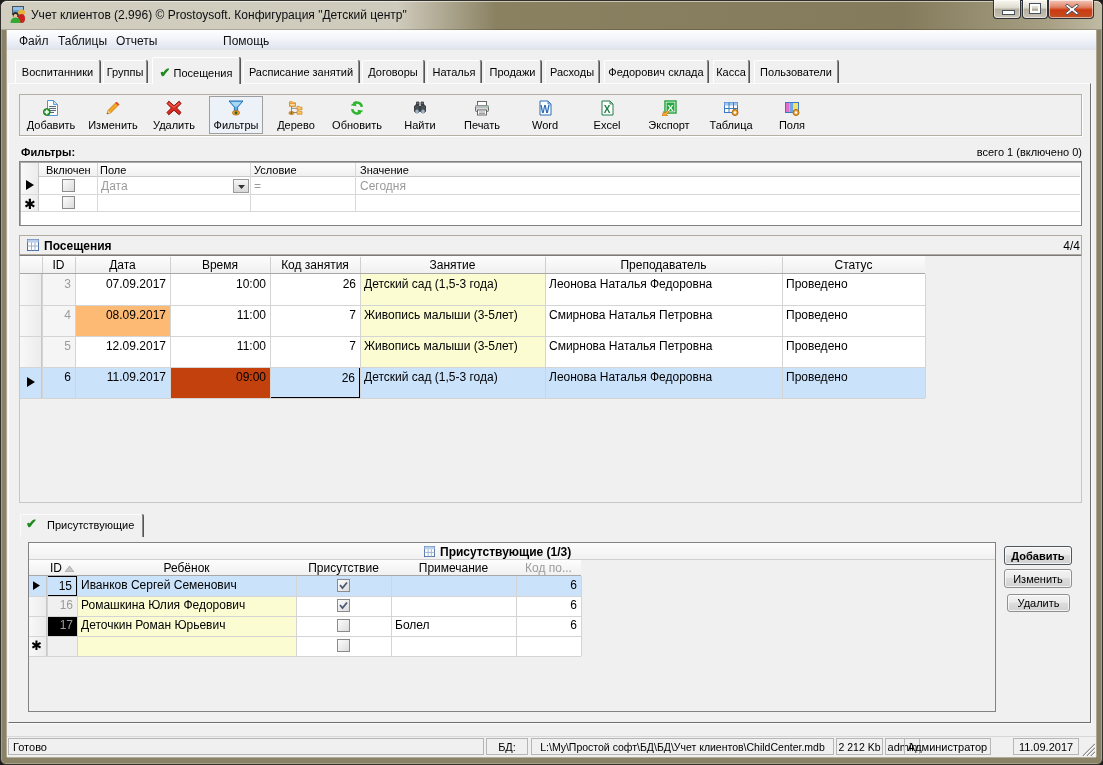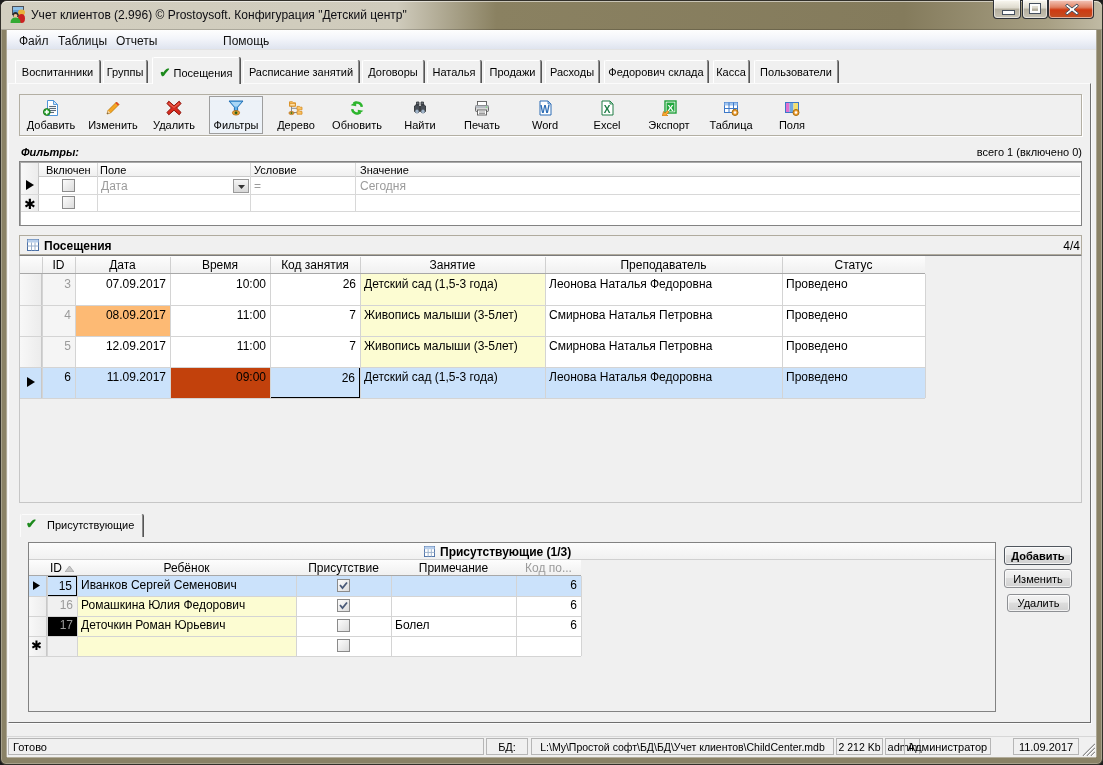--- a/index.html
+++ b/index.html
@@ -194,21 +194,21 @@
 <svg class="ticon" style="left:784px" viewBox="0 0 16 16">
  <rect x="1.5" y="2.5" width="13" height="10" fill="#fff" stroke="#3c78c8" stroke-width="1"></rect>
  <rect x="1.5" y="2.5" width="4" height="10" fill="#e06fd0"></rect>
  <rect x="5.5" y="2.5" width="4" height="10" fill="#6fa8e0"></rect>
  <rect x="9.5" y="2.5" width="5" height="10" fill="#f2e06f"></rect>
  <rect x="1.5" y="2.5" width="13" height="10" fill="none" stroke="#3c78c8" stroke-width="1"></rect>
  <circle cx="12" cy="12.5" r="3" fill="#f0a23c" stroke="#a86d08"></circle>
  <circle cx="12" cy="12.5" r="1.2" fill="#fff"></circle>
 </svg>
 
-<div class="ab" style="left:21px;top:146px;font-weight:bold;font-style:italic;">Фильтры:</div>
+<div class="ab" style="left:21px;top:146px;font-weight:bold;">Фильтры:</div>
 <div class="ab" style="right:21px;top:146px;">всего 1 (включено 0)</div>
 <div id="fgrid"></div>
 <div class="ab hdrbg" style="left:21px;top:163px;width:1059px;height:14px;border-bottom:1px solid #c8c8c8;"></div>
 <div class="ab selcol" style="left:21px;top:163px;width:18px;height:48px;border-right:1px solid #c8c8c8;"></div>
 <div class="fline" style="left:97px;top:163px;width:1px;height:48px;"></div>
 <div class="fline" style="left:250px;top:163px;width:1px;height:48px;"></div>
 <div class="fline" style="left:355px;top:163px;width:1px;height:48px;"></div>
 <div class="fline" style="left:21px;top:194px;width:1059px;height:1px;"></div>
 <div class="fline" style="left:21px;top:211px;width:1059px;height:1px;"></div>
 <div class="ab" style="left:46px;top:164px;">Включен</div>

